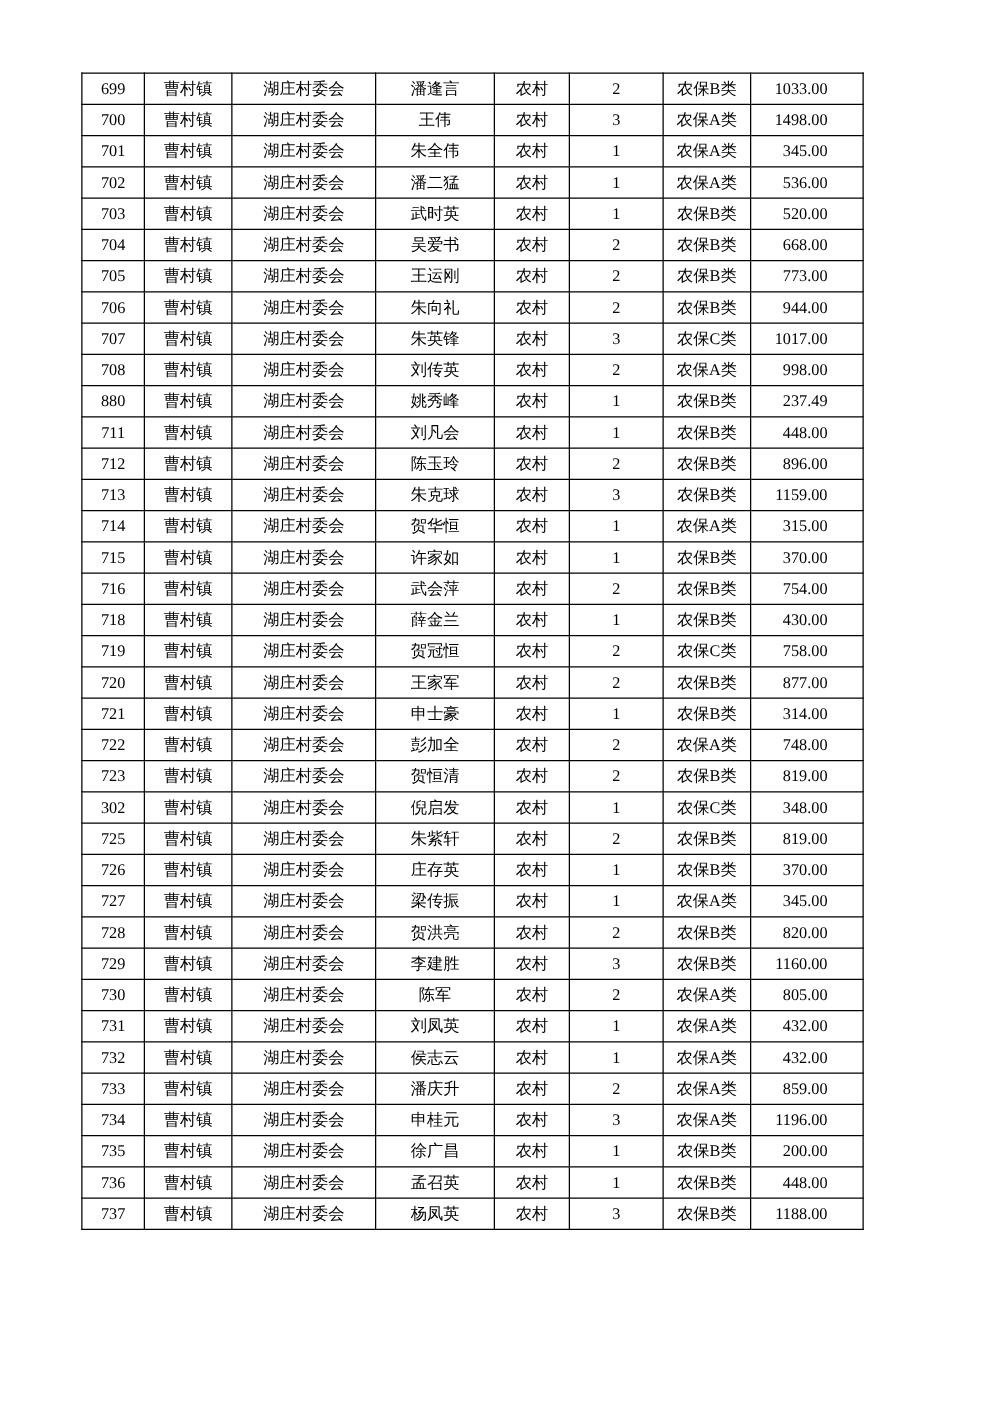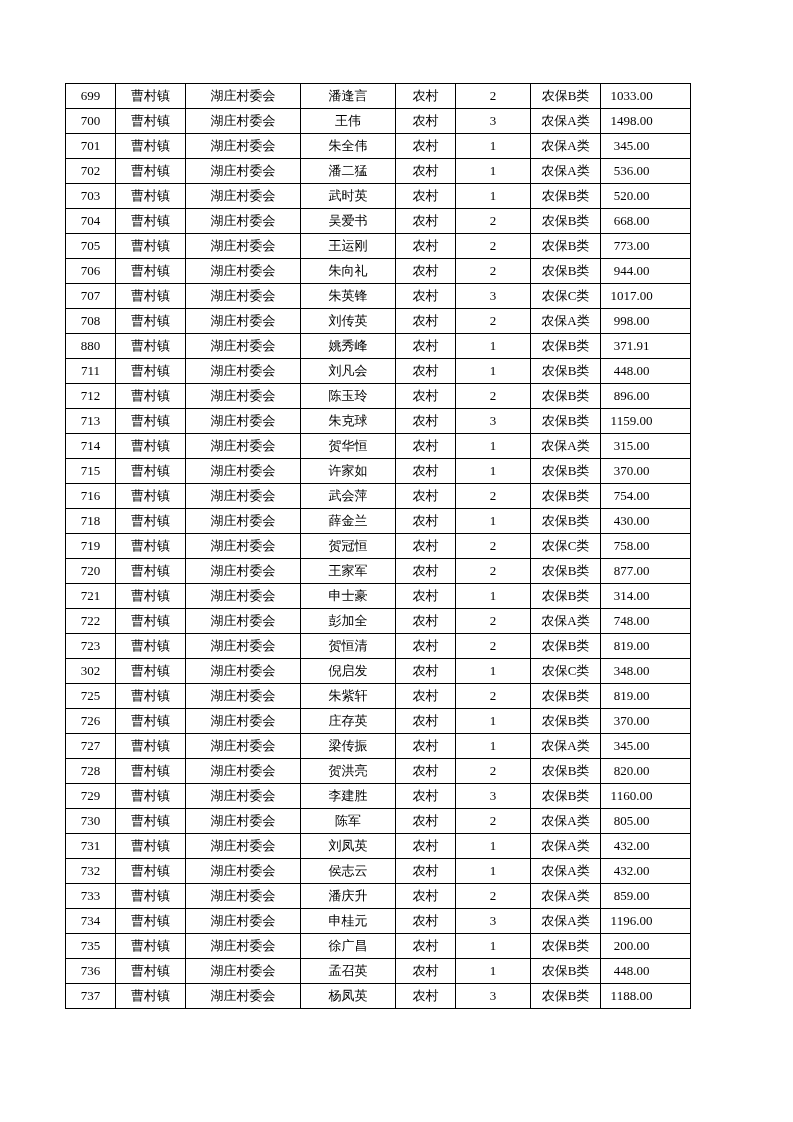--- a/index.html
+++ b/index.html
@@ -18,21 +18,21 @@
     left: 0;
     top: 0;
     width: 793px;
     height: 1122px;
     background: #ffffff;
     overflow: hidden;
   }
   table.data-table {
     position: absolute;
     left: 65px;
-    top: 83px;
+    top: 58px;
     width: 625px;
     border-collapse: collapse;
     table-layout: fixed;
   }
   table.data-table td {
     border: 1px solid #000000;
     height: 24px;
     padding: 0;
     font-size: 13px;
     line-height: 24px;
@@ -44,20 +44,21 @@
   
   col.c0 { width: 50px; }
   col.c1 { width: 70px; }
   col.c2 { width: 115px; }
   col.c3 { width: 95px; }
   col.c4 { width: 60px; }
   col.c5 { width: 75px; }
   col.c6 { width: 70px; }
   col.c7 { width: 90px; }
   table.data-table td.col-7 {
+    text-align: right;
     padding-right: 28px;
   }
 </style>
 </head>
 <body>
 
 <div class="page">
   <table class="data-table">
     <colgroup>
       <col class="c0">
@@ -171,21 +172,21 @@
           <td class="col-7">998.00</td>
         </tr>
         <tr>
           <td class="col-0">880</td>
           <td class="col-1">曹村镇</td>
           <td class="col-2">湖庄村委会</td>
           <td class="col-3">姚秀峰</td>
           <td class="col-4">农村</td>
           <td class="col-5">1</td>
           <td class="col-6">农保B类</td>
-          <td class="col-7">371.91</td>
+          <td class="col-7">237.49</td>
         </tr>
         <tr>
           <td class="col-0">711</td>
           <td class="col-1">曹村镇</td>
           <td class="col-2">湖庄村委会</td>
           <td class="col-3">刘凡会</td>
           <td class="col-4">农村</td>
           <td class="col-5">1</td>
           <td class="col-6">农保B类</td>
           <td class="col-7">448.00</td>

